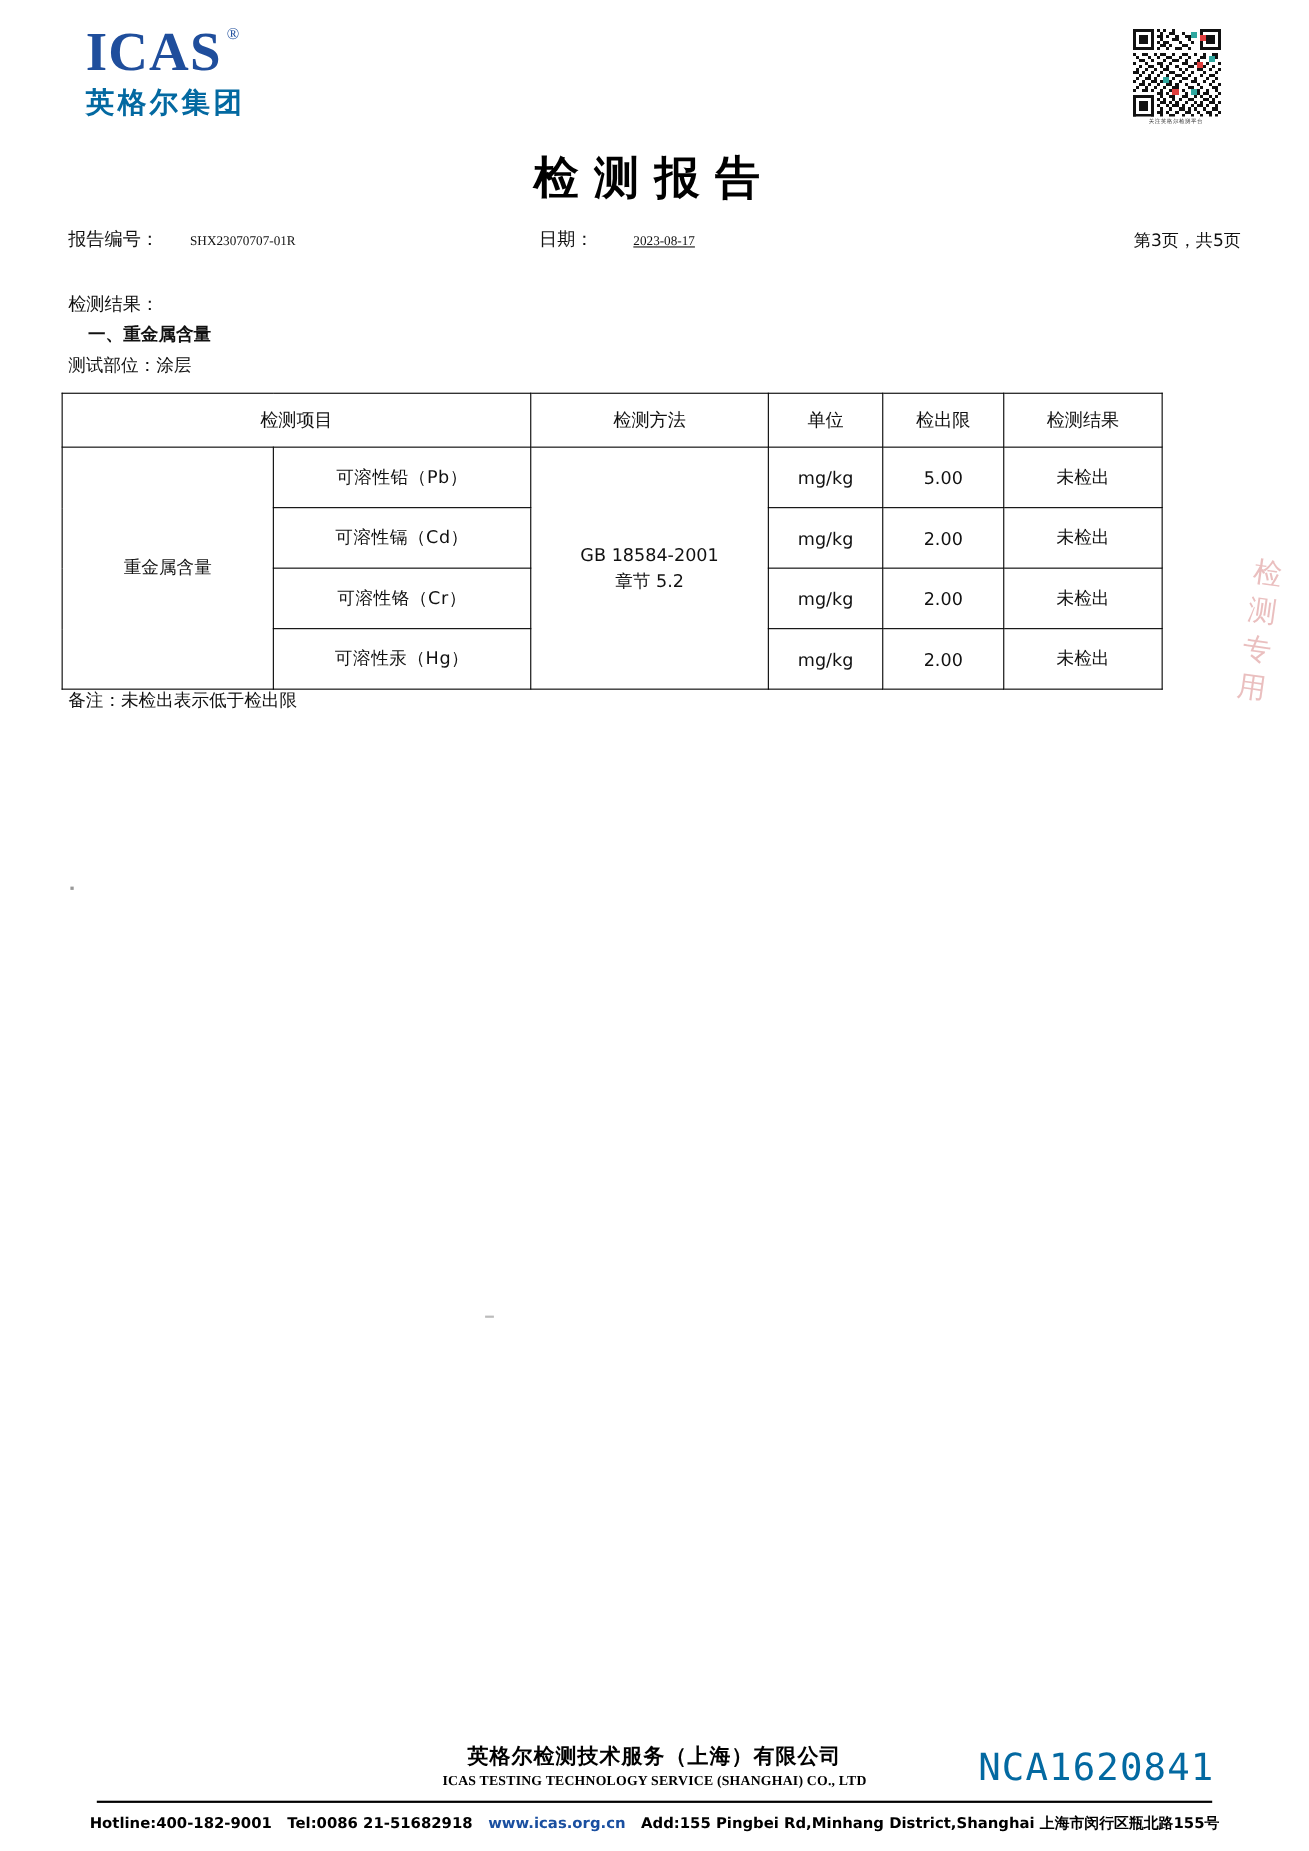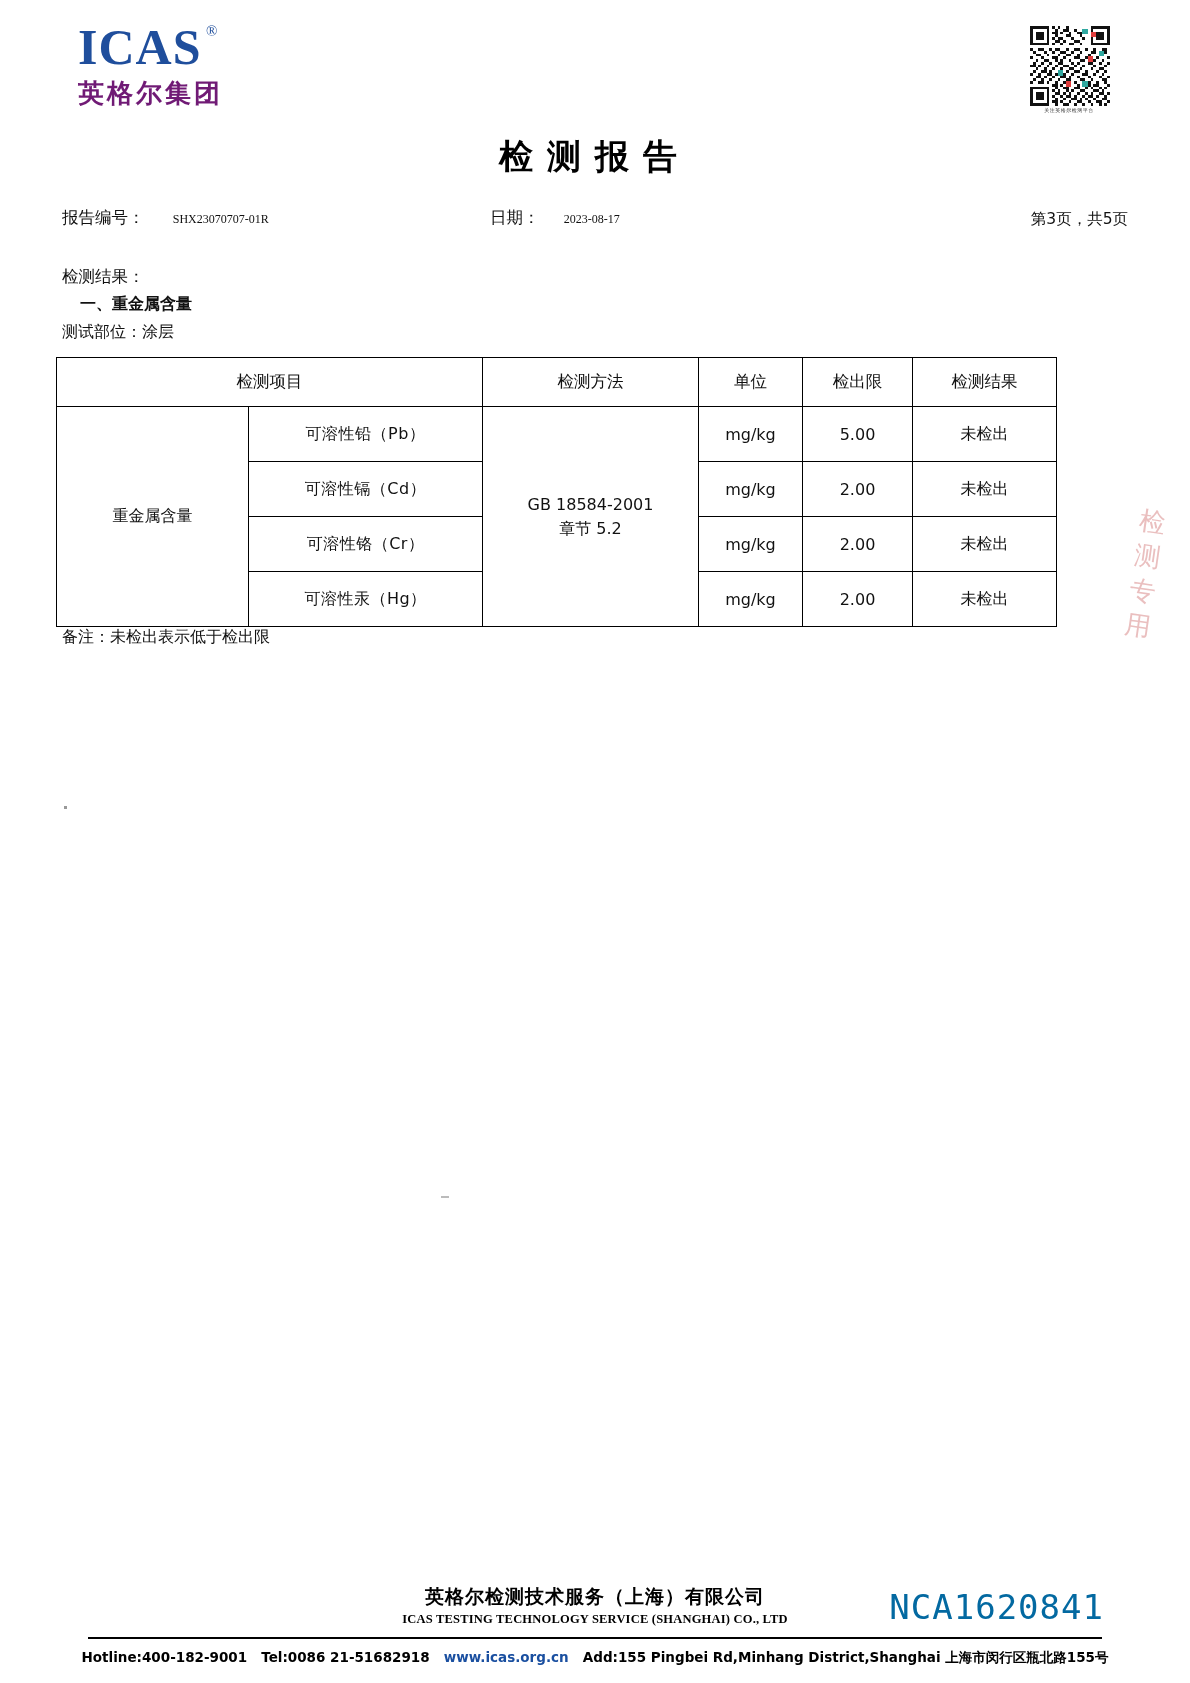--- a/index.html
+++ b/index.html
@@ -44,21 +44,21 @@
     position: absolute;
     top: 2px;
     right: -17px;
     font-weight: normal;
   }
   .logo-cn {
     font-family: Liberation Serif, serif;
     font-size: 26px;
     font-weight: bold;
     letter-spacing: 3px;
-    color: #701a75;
+    color: #0369a1;
     margin-top: 4px;
   }
 
   .qr {
     position: absolute;
     right: 80px;
     top: 26px;
     width: 80px;
     height: 80px;
   }
@@ -75,21 +75,21 @@
   }
 
   .doc-title {
     position: absolute;
     top: 134px;
     left: 0;
     width: 100%;
     text-align: center;
     font-family: "DejaVu Sans", sans-serif;
     font-weight: bold;
-    font-size: 34px;
+    font-size: 41px;
     letter-spacing: 14px;
     color: #000;
   }
 
   .meta {
     position: absolute;
     top: 207px;
     left: 62px;
     right: 62px;
     height: 24px;
@@ -99,21 +99,21 @@
     font-family: "DejaVu Sans", sans-serif;
     font-size: 16.5px;
   }
   .meta .m-value {
     font-family: "Liberation Serif", serif;
     font-size: 12px;
   }
   .meta-no { position: absolute; left: 0; top: 0; }
   .meta-no .m-value { margin-left: 24px; }
   .meta-date { position: absolute; left: 428px; top: 0; }
-  .meta-date .m-value { margin-left: 20px; }
+  .meta-date .m-value { margin-left: 32px; text-decoration: underline; }
   .meta-page {
     position: absolute; right: 0; top: 2px;
     font-family: "DejaVu Sans", sans-serif;
     font-size: 15.5px;
   }
 
   
   .sec-results {
     position: absolute;
     left: 62px;

